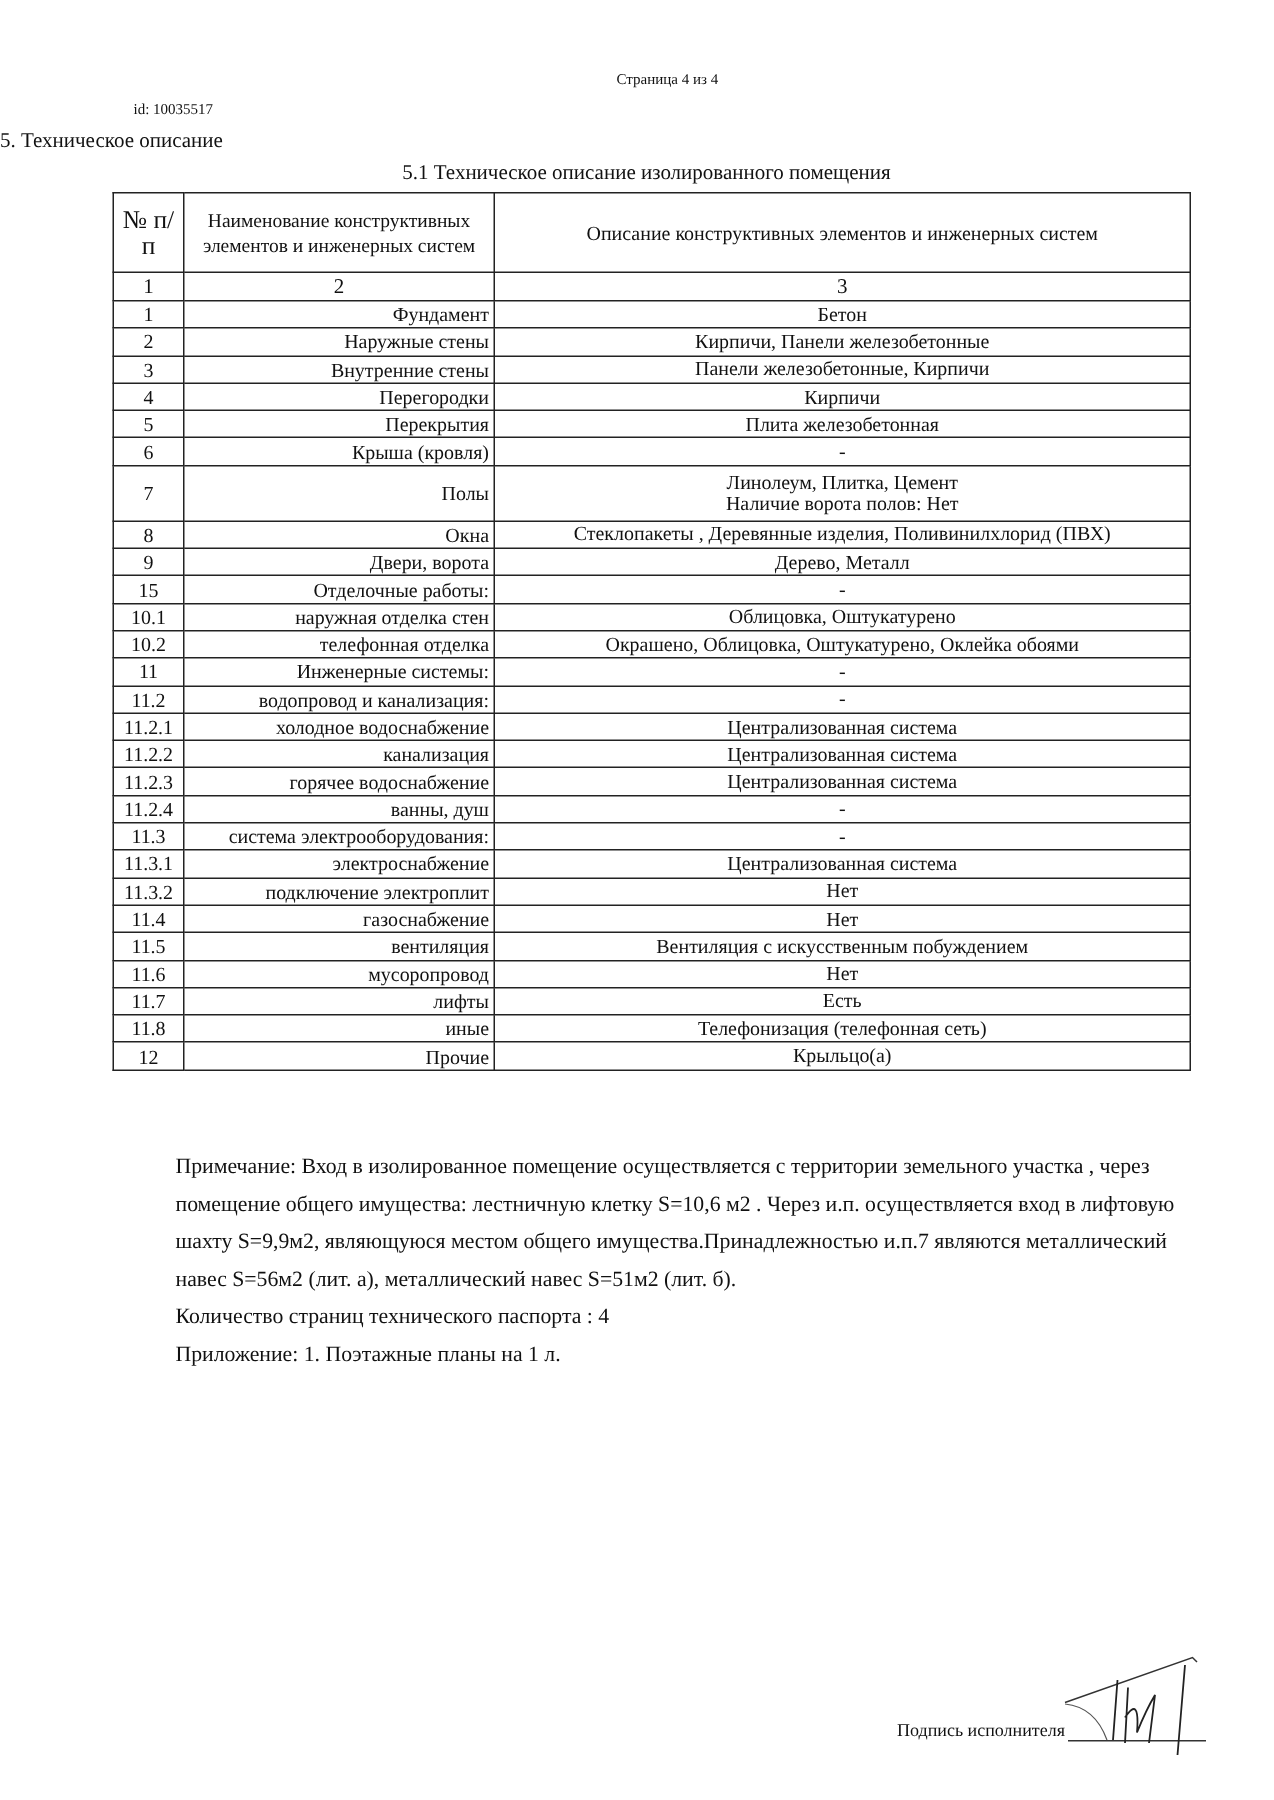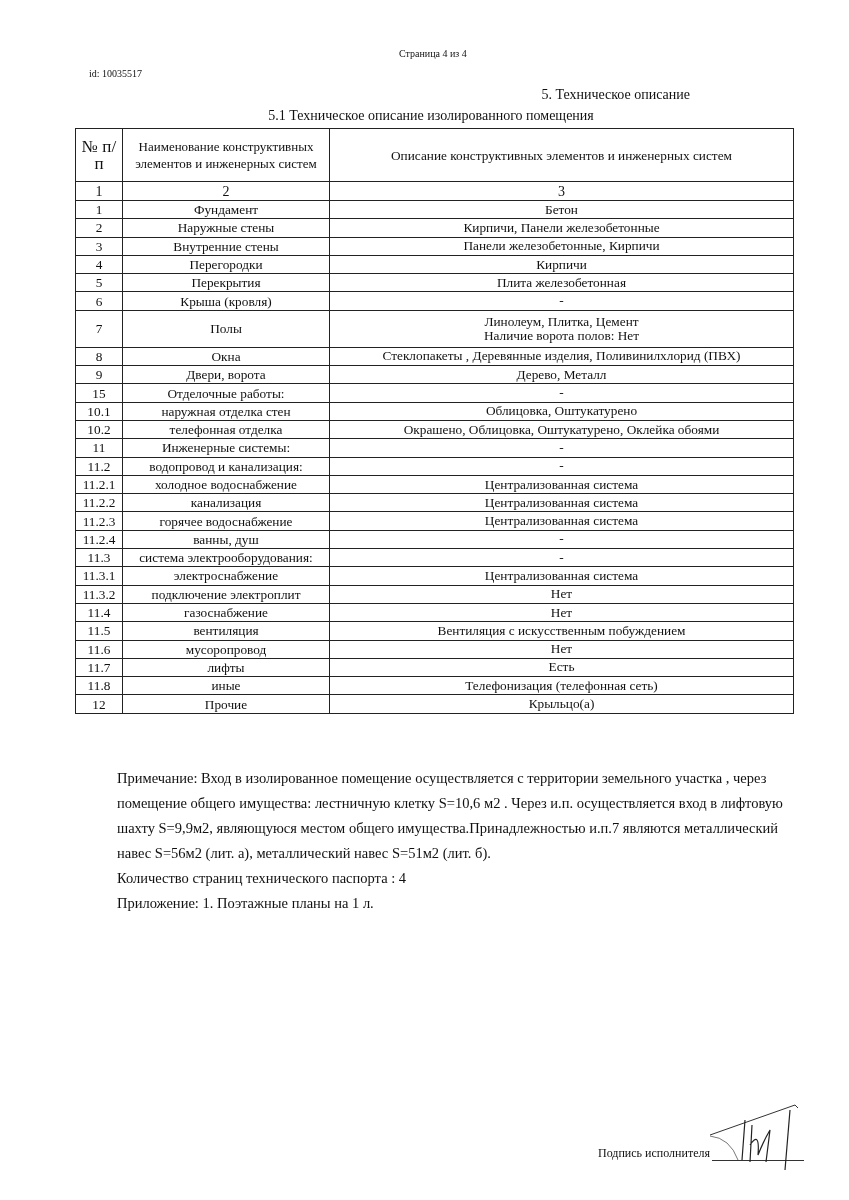--- a/index.html
+++ b/index.html
@@ -1,34 +1,34 @@
 <!DOCTYPE html>
 <html><head>
 <meta charset="utf-8">
 <style>
   html, body { margin: 0; padding: 0; background: #ffffff; }
   body { width: 849px; height: 1200px; position: relative; overflow: hidden;
          font-family: "Liberation Serif", "DejaVu Serif", serif; color: #111; }
   .doc-id { position: absolute; left: 89px; top: 52px; font-size: 10px; margin-top: 16px; }
-  .page-num { position: absolute; left: 399px; top: 48px; font-size: 10px; text-align: right; }
-  .title { position: absolute; left: 0; width: 690px; text-align: right; top: 87px; font-size: 14px; }
+  .page-num { position: absolute; left: 411px; top: 48px; font-size: 10px; text-align: right; }
+  .title { position: absolute; left: 0; width: 690px; text-align: left; top: 87px; font-size: 14px; }
   .subtitle { position: absolute; left: 0; width: 862px; text-align: center; top: 108px; font-size: 14px; }
   table.spec { position: absolute; left: 75px; top: 128px; width: 718px;
                border-collapse: collapse; font-size: 13.3px; table-layout: fixed; }
   table.spec td, table.spec th { border: 1px solid #222; padding: 0 3px; line-height: 17px; font-weight: normal; }
   table.spec col.c1 { width: 47px; }
   table.spec col.c2 { width: 207px; }
   table.spec col.c3 { width: 464px; }
   .hdr th { height: 52px; text-align: center; line-height: 14px; }
   .hdr th.h2 { font-size: 13px; }
   .hdr th.h1 { font-size: 17px; }
   .colnums td { text-align: center; height: 18px; font-size: 14px; }
   tr.row td { height: 17.3px; }
   tr.row td.num { text-align: center; }
-  tr.row td.name { text-align: center; }
+  tr.row td.name { text-align: right; }
   tr.row td.desc { text-align: center; }
   tr.row.tall td { height: 36px; }
   .desc .line { display: block; line-height: 14px; }
   .notes { position: absolute; left: 117px; top: 766px; width: 690px; font-size: 14.5px; line-height: 25px; }
   .notes p { margin: 0; }
   .sign { position: absolute; left: 598px; top: 1146px; font-size: 12px; }
   .sign-line { display: inline-block; width: 92px; border-bottom: 1px solid #333; margin-left: 2px; vertical-align: bottom; }
   .signature { position: absolute; left: 700px; top: 1100px; width: 110px; height: 70px; }
 </style>
 </head>

